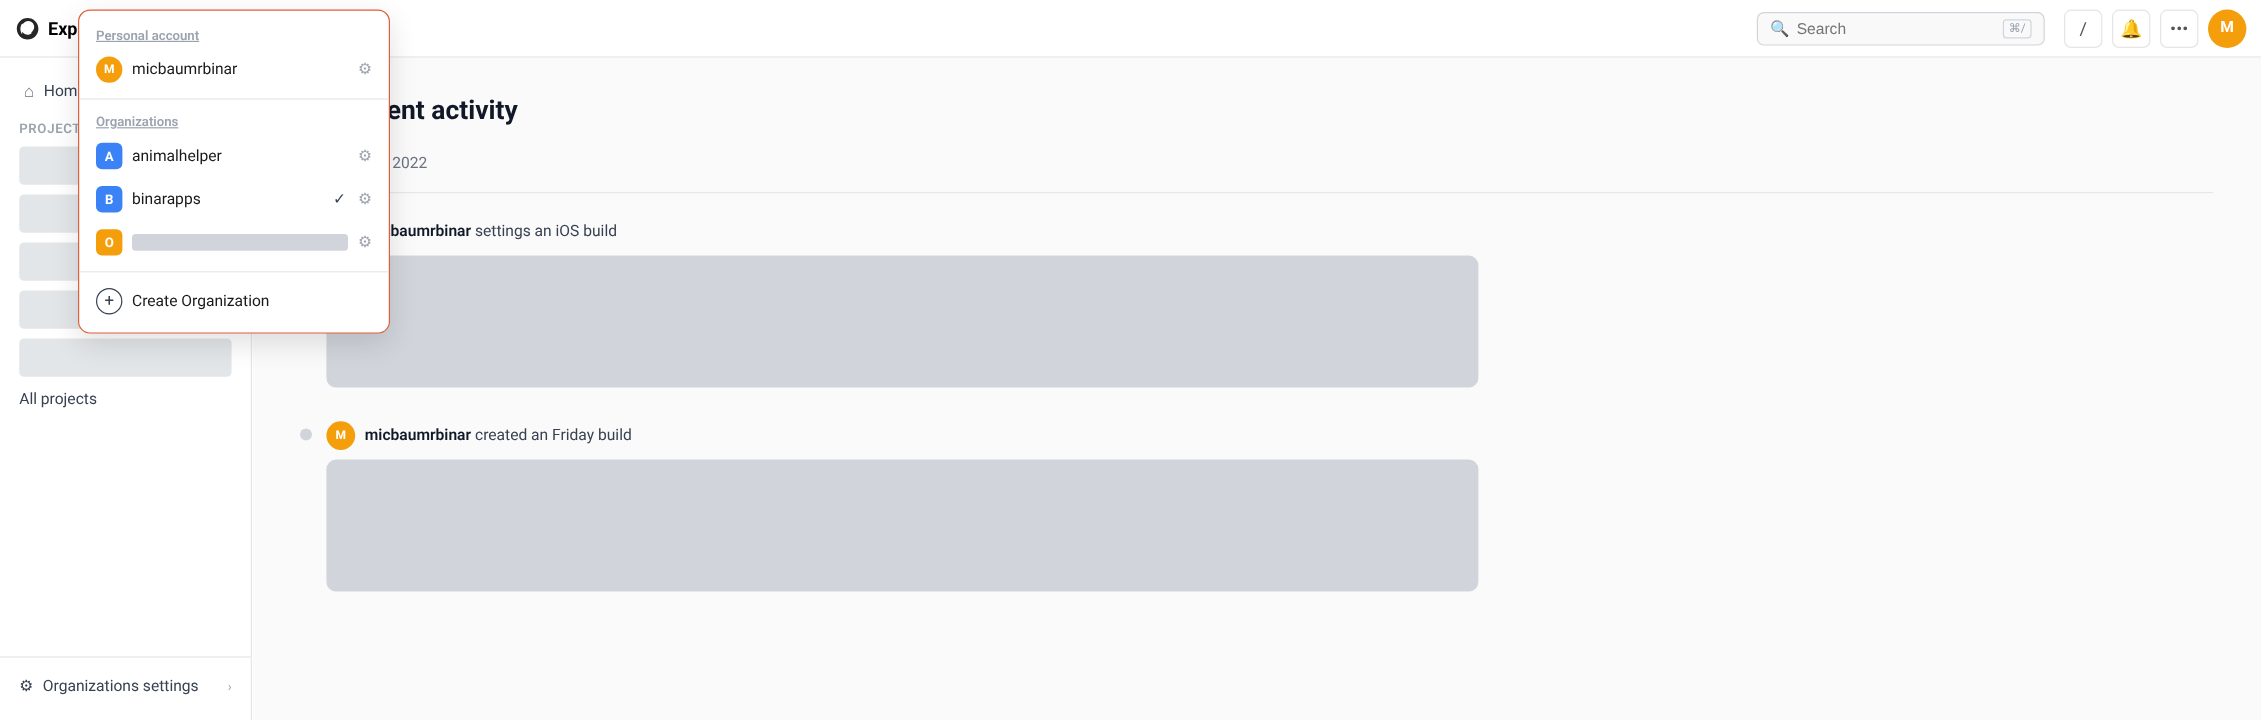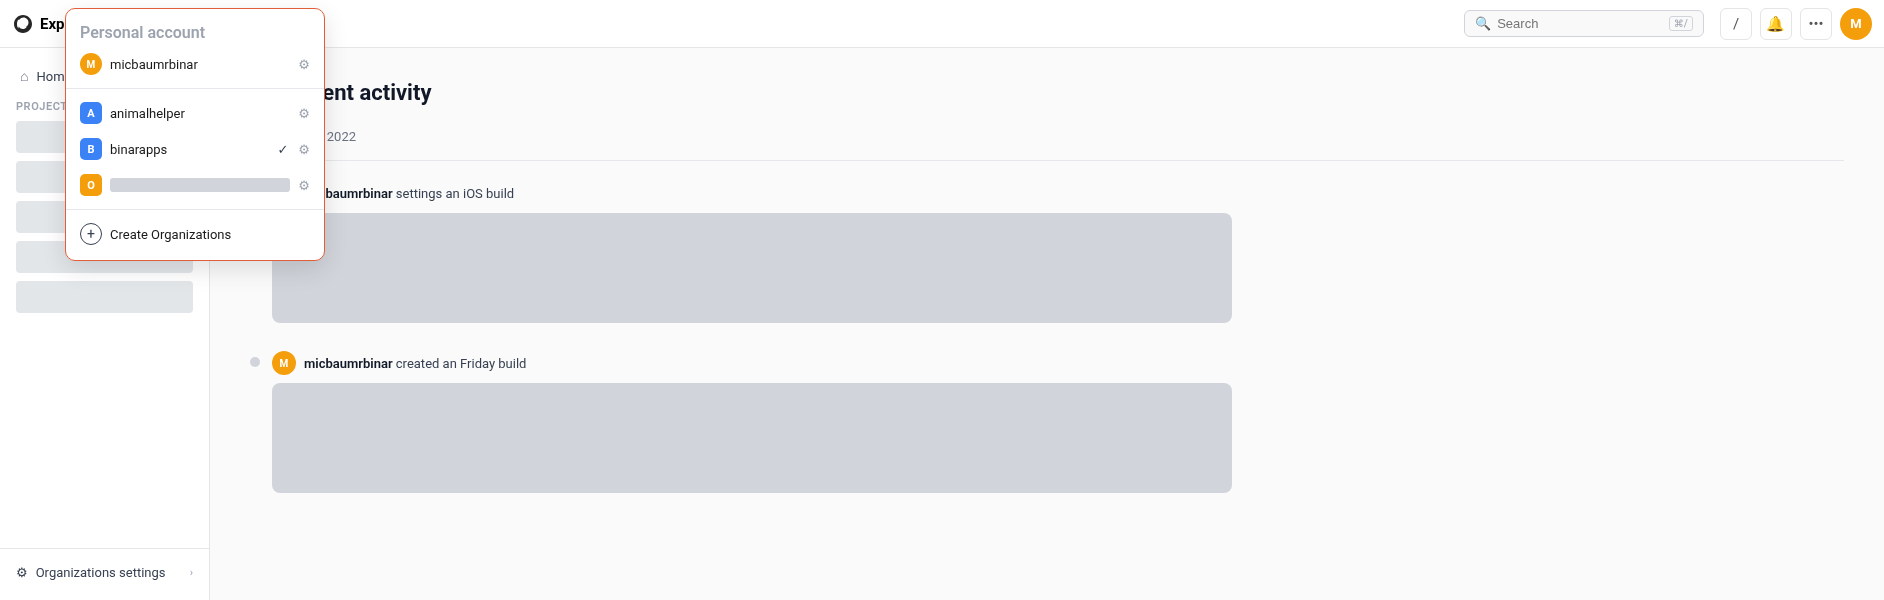--- a/index.html
+++ b/index.html
@@ -292,26 +292,27 @@
       left: 65px;
       width: 260px;
       background: #fff;
       border: 1.5px solid #e05f3a;
       border-radius: 10px;
       box-shadow: 0 8px 24px rgba(0,0,0,0.12);
       z-index: 200;
       padding: 8px 0;
     }
     .dropdown-section-label {
-      font-size: 16px;
+      font-size: 11px;
       font-weight: 600;
       color: #9ca3af;
       padding: 6px 14px 4px;
       text-transform: none;
       letter-spacing: 0;
+      text-decoration: underline;
     }
     .dropdown-item {
       display: flex;
       align-items: center;
       gap: 8px;
       padding: 7px 14px;
       cursor: pointer;
       font-size: 13px;
       color: #1a1a1a;
     }
@@ -425,20 +426,23 @@
   </div>
 
   <div class="sidebar-section-label">Projects</div>
 
   <div class="blurred-row"></div>
   <div class="blurred-row"></div>
   <div class="blurred-row"></div>
   <div class="blurred-row"></div>
   <div class="blurred-row"></div>
 
+  <div class="all-projects-link">
+    <span>All projects</span>
+  </div>
 
   <div class="sidebar-bottom">
     <div class="sidebar-bottom-item">
       <div class="left">
         <span>⚙</span>
         <span>Organizations settings</span>
       </div>
       <span class="chevron-right">›</span>
     </div>
   </div>
@@ -484,20 +488,21 @@
   <div class="dropdown-section-label">Personal account</div>
 
   <div class="dropdown-item">
     <div class="d-user-avatar">M</div>
     <span class="d-label">micbaumrbinar</span>
     <span class="d-gear">⚙</span>
   </div>
 
   <hr class="dropdown-divider">
 
+  <div class="dropdown-section-label">Organizations</div>
 
   <div class="dropdown-item">
     <div class="d-org-icon blue">A</div>
     <span class="d-label">animalhelper</span>
     <span class="d-gear">⚙</span>
   </div>
 
   <div class="dropdown-item">
     <div class="d-org-icon blue">B</div>
     <span class="d-label">binarapps</span>
@@ -508,15 +513,15 @@
   <div class="dropdown-item">
     <div class="d-org-icon orange">O</div>
     <span class="d-blurred"></span>
     <span class="d-gear">⚙</span>
   </div>
 
   <hr class="dropdown-divider">
 
   <div class="dropdown-item">
     <div class="plus-icon">+</div>
-    <span class="d-label">Create Organizations</span>
+    <span class="d-label">Create Organization</span>
   </div>
 </div>
 
 </body></html>

